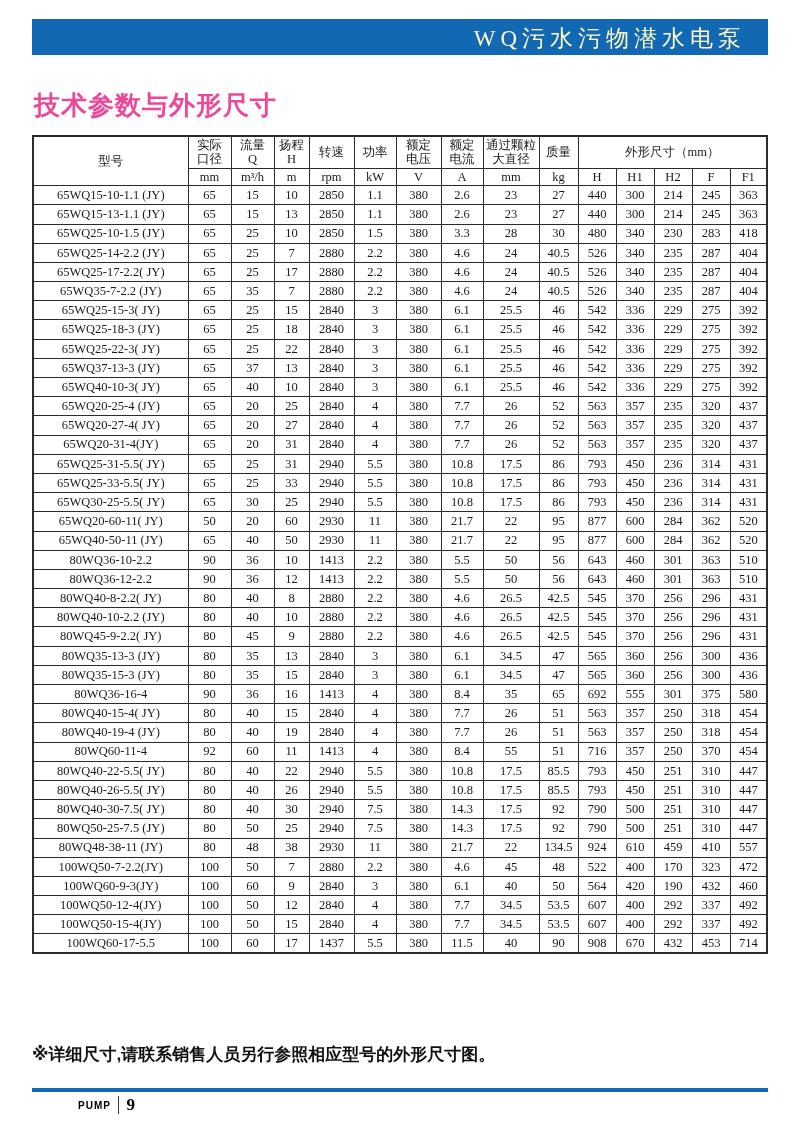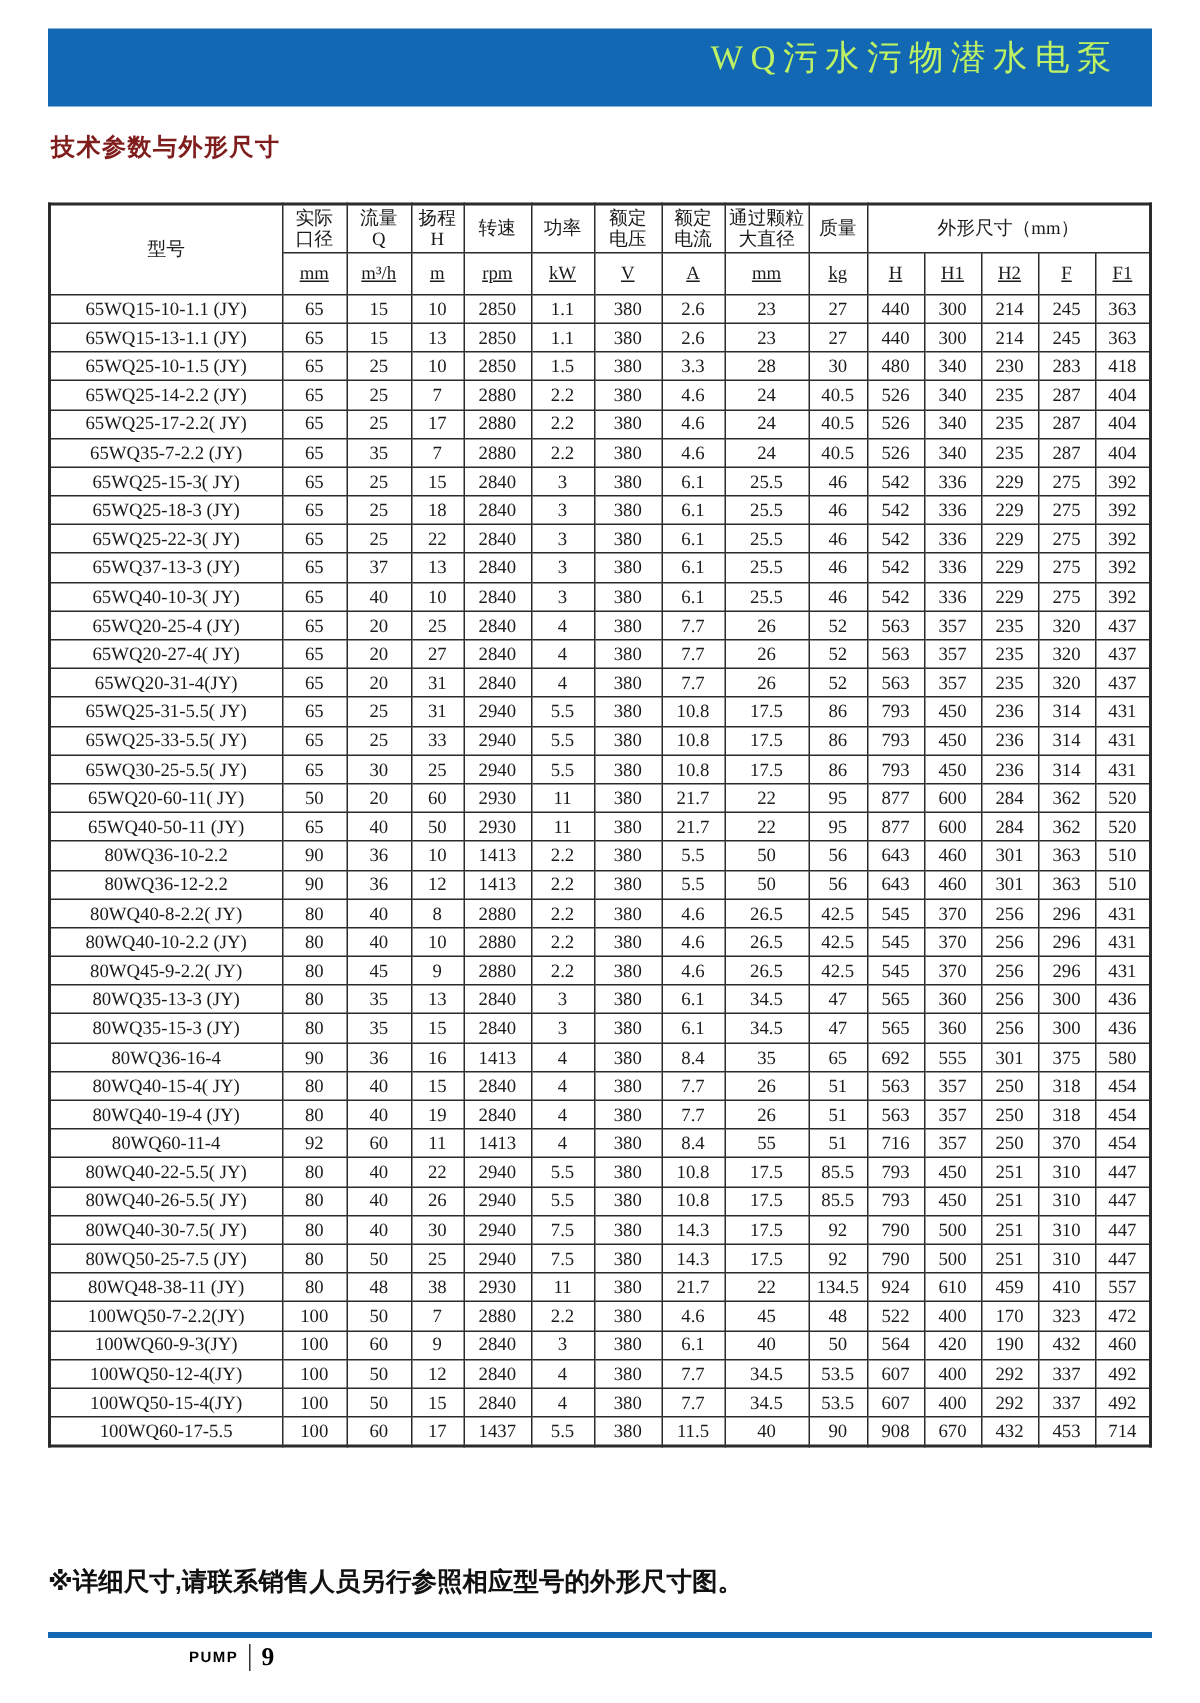--- a/index.html
+++ b/index.html
@@ -8,40 +8,40 @@
     position: relative;
     font-family: "Liberation Serif", "DejaVu Serif", serif;
     color: #1a1a1a;
     overflow: hidden;
   }
 
   
   .band {
     position: absolute;
     left: 32px; top: 19px;
-    width: 736px; height: 52px;
+    width: 736px; height: 36px;
     background: #1268b3;
-    color: #bef264;
+    color: #fef9c3;
     text-align: right;
     line-height: 40px;
     font-size: 23px;
     letter-spacing: 5px;
     padding-right: 22px;
     font-family: "Liberation Serif", "DejaVu Serif", serif;
   }
 
   
   .page-title {
     position: absolute;
     left: 34px; top: 88px;
     font-family: "Liberation Sans", "DejaVu Sans", sans-serif;
     font-weight: bold;
-    font-size: 16px;
+    font-size: 26px;
     letter-spacing: 1px;
-    color: #7f1d1d;
+    color: #ec4899;
   }
 
   
   .table-wrap {
     position: absolute;
     left: 32px; top: 135px;
     width: 736px;
   }
   table.spec {
     border-collapse: collapse;
@@ -58,21 +58,21 @@
     overflow: hidden;
     white-space: nowrap;
   }
   table.spec { border: 2px solid #2b2b2b; }
   table.spec thead th {
     font-weight: normal;
     white-space: pre-line;
     font-size: 12.5px;
   }
   table.spec thead tr.labels th { height: 29px; }
-  table.spec thead tr.units th  { height: 28px; text-decoration: underline; }
+  table.spec thead tr.units th  { height: 17px; }
   table.spec tbody td { height: 19.2px; }
   table.spec td.model { font-size: 12.5px; margin-left: 28px; }
 
   
   .footnote {
     position: absolute;
     left: 32px; top: 1043px;
     font-family: "Liberation Sans", "DejaVu Sans", sans-serif;
     font-weight: bold;
     font-size: 17px;
@@ -85,21 +85,20 @@
     left: 32px; top: 1088px;
     width: 736px; height: 4px;
     background: #1268b3;
   }
   .footer {
     position: absolute;
     left: 78px; top: 1095px;
     display: flex;
     align-items: center;
     gap: 7px;
-    margin-left: 48px;
   }
   .footer .brand {
     font-family: "Liberation Sans", "DejaVu Sans", sans-serif;
     font-weight: bold;
     font-size: 10px;
     letter-spacing: 1px;
     color: #000;
   }
   .footer .divider {
     width: 1.5px; height: 18px;

